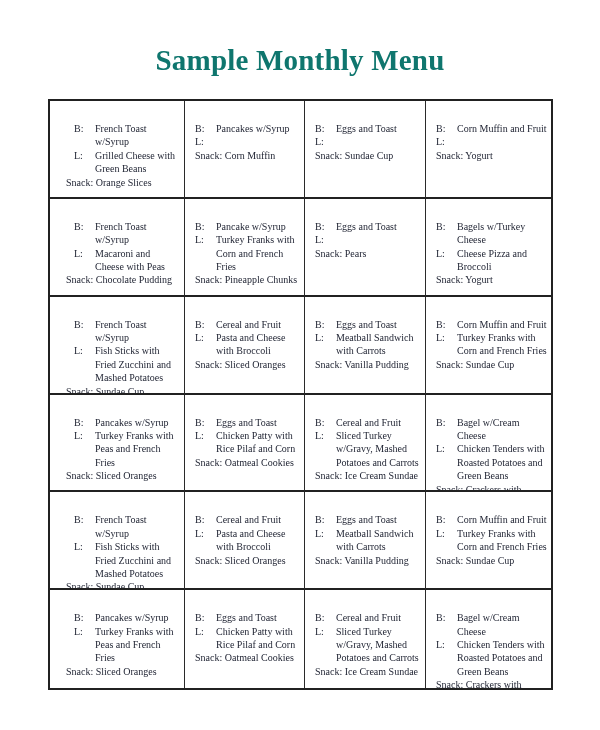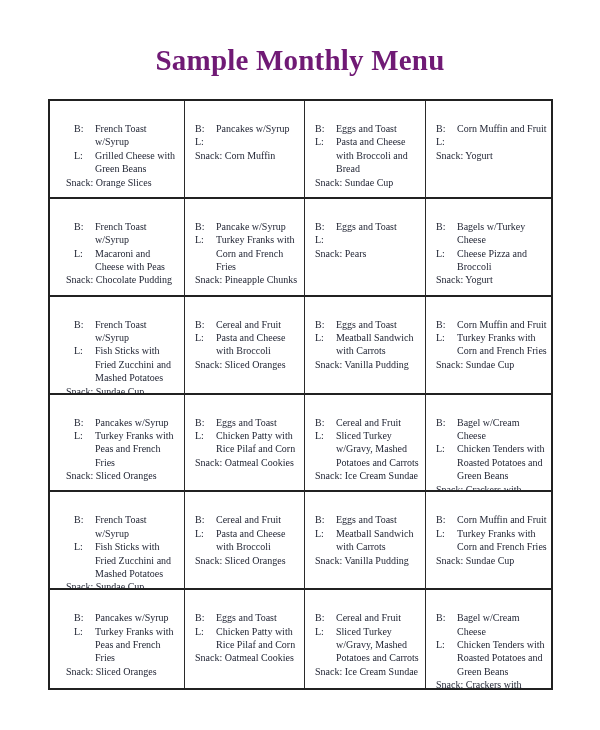--- a/index.html
+++ b/index.html
@@ -11,21 +11,21 @@
     font-family: "Liberation Serif", serif;
     overflow: hidden;
   }
   .title {
     margin: 0;
     padding-top: 44px;
     text-align: center;
     font-size: 29px;
     line-height: 32px;
     font-weight: bold;
-    color: #701a75;
+    color: #0f766e;
     letter-spacing: 0.2px;
   }
   .menu-table {
     position: absolute;
     left: 48px;
     top: 99px;
     width: 505px;
     height: 591px;
     box-sizing: border-box;
     border: 2px solid #212121;
@@ -80,21 +80,20 @@
         </div>
         <div class="snack"><span>Snack:</span> <span>Corn Muffin</span></div>
       </div>
       <div class="cell c2">
         <div class="meal">
           <span class="lbl">B:</span>
           <span class="txt">Eggs and Toast</span>
         </div>
         <div class="meal">
           <span class="lbl">L:</span>
-          <span class="txt">Pasta and Cheese with Broccoli and Bread</span>
         </div>
         <div class="snack"><span>Snack:</span> <span>Sundae Cup</span></div>
       </div>
       <div class="cell c3">
         <div class="meal">
           <span class="lbl">B:</span>
           <span class="txt">Corn Muffin and Fruit</span>
         </div>
         <div class="meal">
           <span class="lbl">L:</span>

